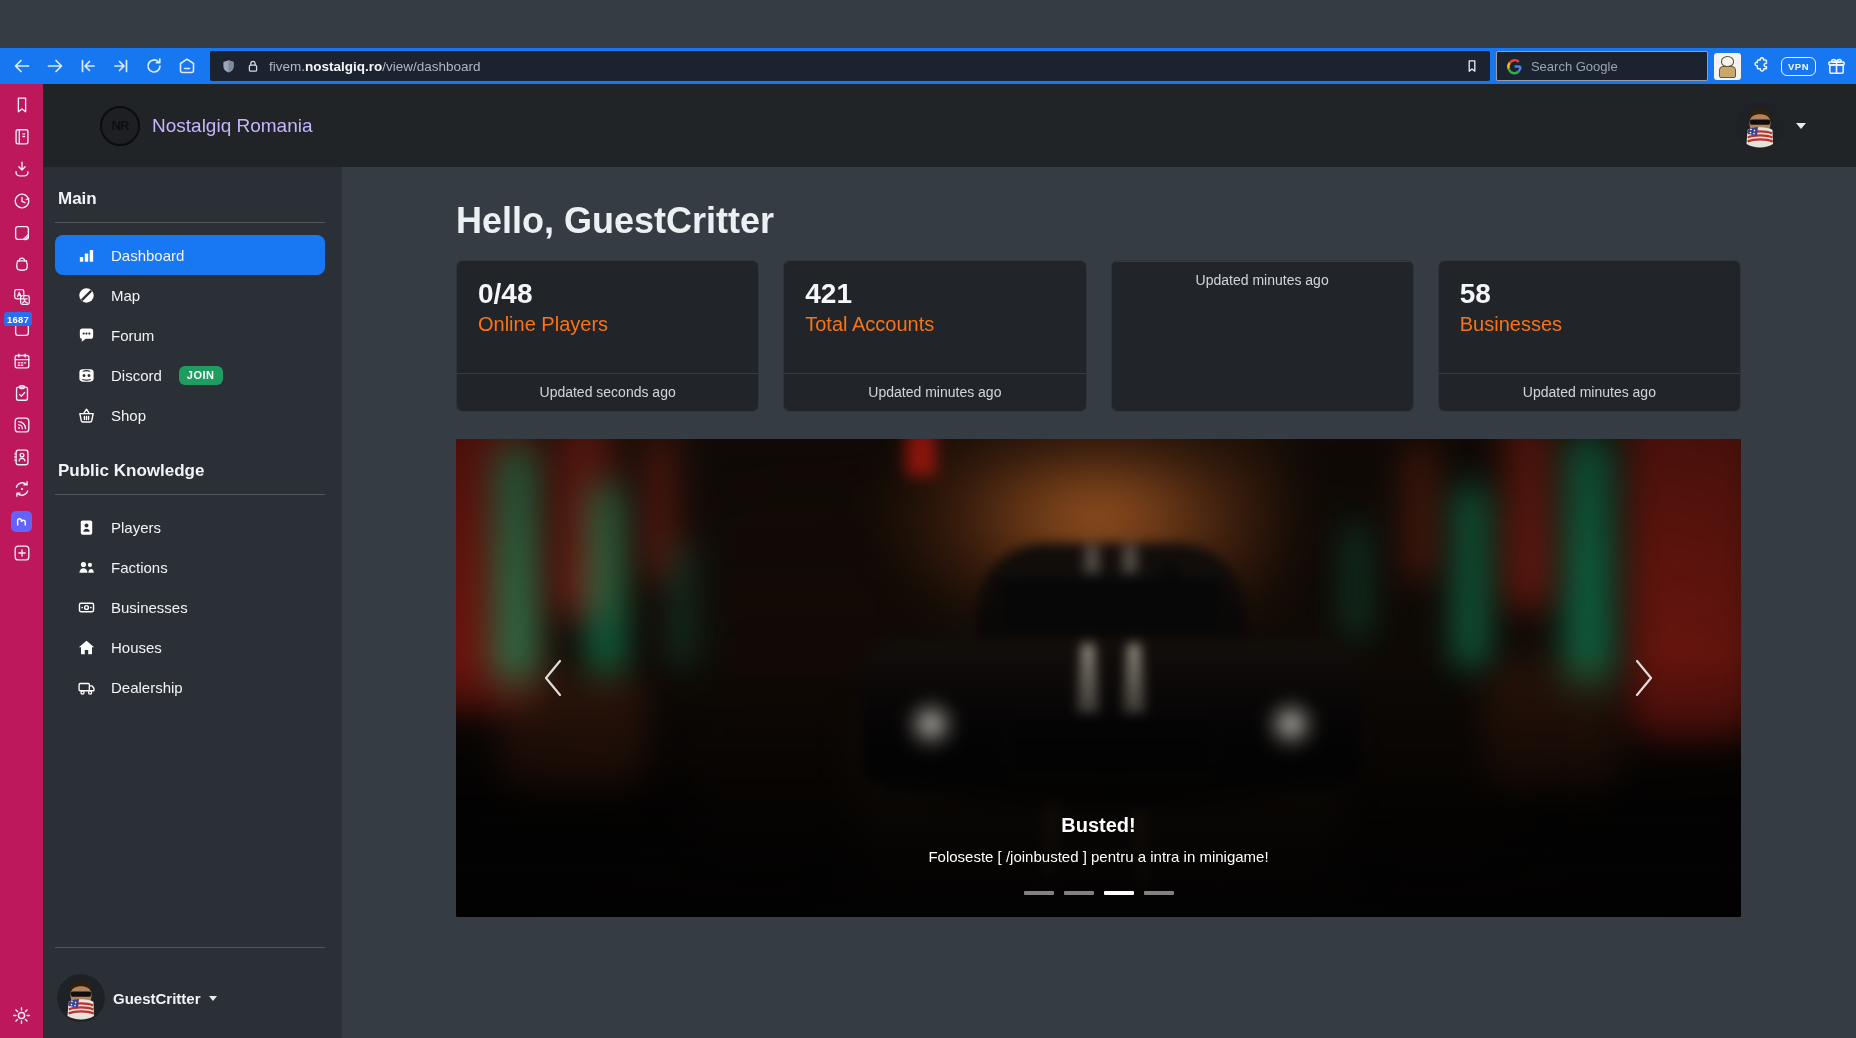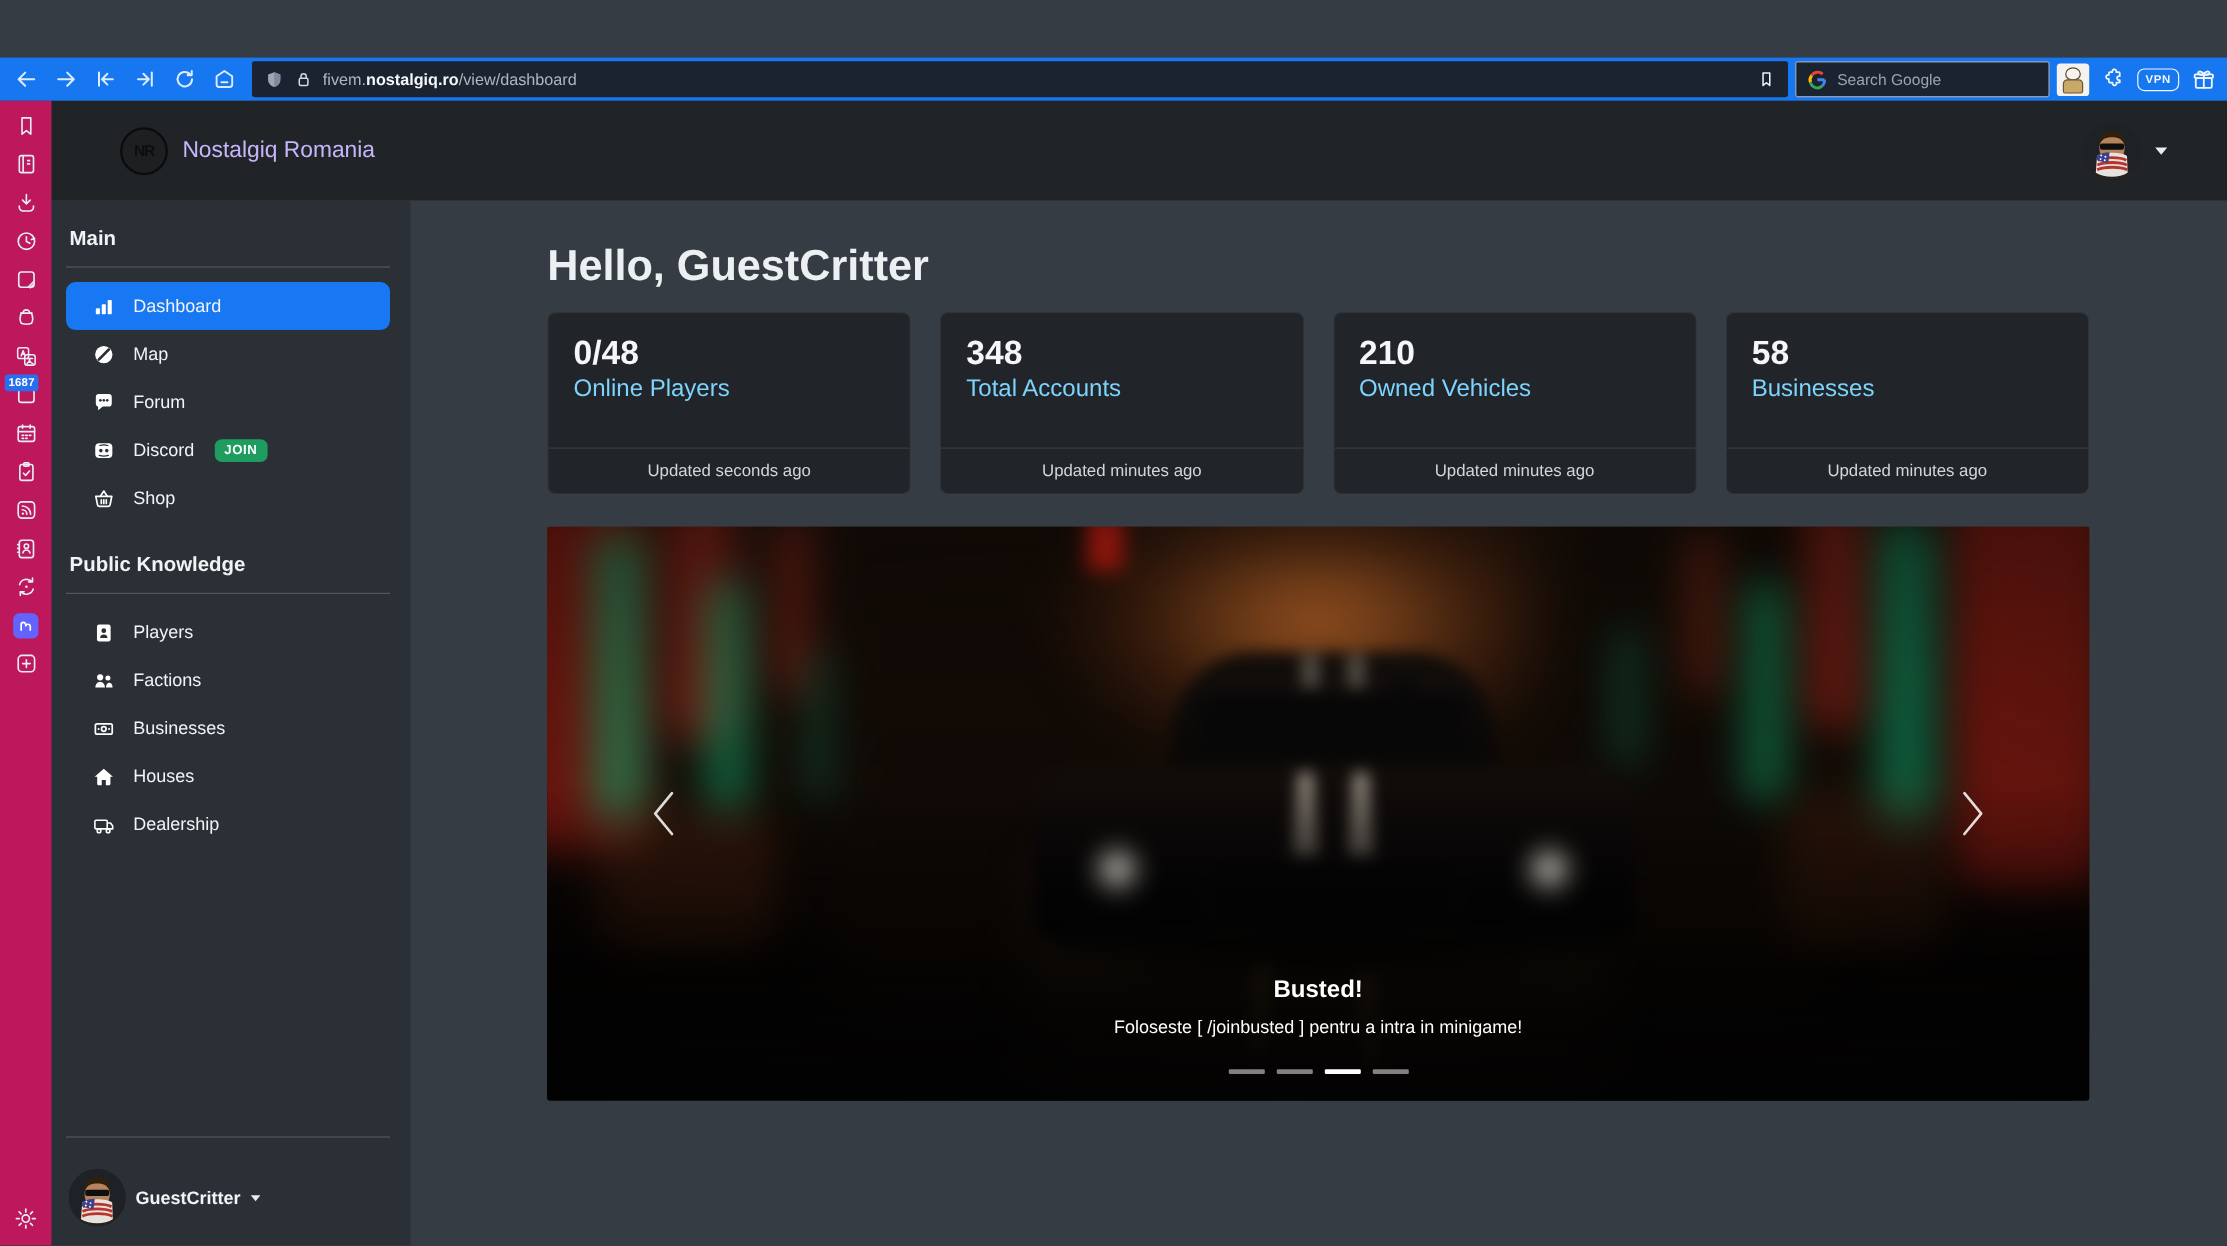--- a/index.html
+++ b/index.html
@@ -98,21 +98,21 @@
   .main { flex:1; min-width:0; padding-top:31px; }
   .content { width:1285px; margin-left:114px; }
   .greeting { font-size:36px; line-height:46px; font-weight:700; color:#edf0f2; }
   .stats { display:grid; grid-template-columns:repeat(4,1fr); gap:24px; margin-top:16px; }
   .card {
     background:#212529; border:1px solid rgba(255,255,255,.07); border-radius:7px; overflow:hidden;
     height:152px; display:flex; flex-direction:column;
   }
   .card-body { flex:1; padding:17px 21px 0; }
   .stat-value { font-size:28px; font-weight:700; color:#f4f6f8; }
-  .stat-label { font-size:20px; color:#7dd3fc; margin-top:3px; }
+  .stat-label { font-size:20px; color:#f97316; margin-top:3px; }
   .card-footer {
     border-top:1px solid rgba(255,255,255,.1); padding:10px 0 11px; text-align:center;
     font-size:14px; color:#d2d6da;
   }
 
   
   .carousel { position:relative; margin-top:27px; height:478px; border-radius:2px; overflow:hidden; background:#0a0807; }
   .scene { position:absolute; inset:-18px; filter:blur(6px) saturate(1.15); }
   .scene-base { position:absolute; inset:0; background:linear-gradient(180deg,#241810 0%,#170f0a 40%,#0b0807 72%,#070505 100%); }
   .streak { position:absolute; filter:blur(16px); border-radius:30px; }
@@ -538,30 +538,26 @@
           <div class="stats">
             <div class="card">
               <div class="card-body">
                 <div class="stat-value">0/48</div>
                 <div class="stat-label">Online Players</div>
               </div>
               <div class="card-footer">Updated seconds ago</div>
             </div>
             <div class="card">
               <div class="card-body">
-                <div class="stat-value">348</div>
+                <div class="stat-value">421</div>
                 <div class="stat-label">Total Accounts</div>
               </div>
               <div class="card-footer">Updated minutes ago</div>
             </div>
             <div class="card">
-              <div class="card-body">
-                <div class="stat-value">210</div>
-                <div class="stat-label">Owned Vehicles</div>
-              </div>
               <div class="card-footer">Updated minutes ago</div>
             </div>
             <div class="card">
               <div class="card-body">
                 <div class="stat-value">58</div>
                 <div class="stat-label">Businesses</div>
               </div>
               <div class="card-footer">Updated minutes ago</div>
             </div>
           </div>

